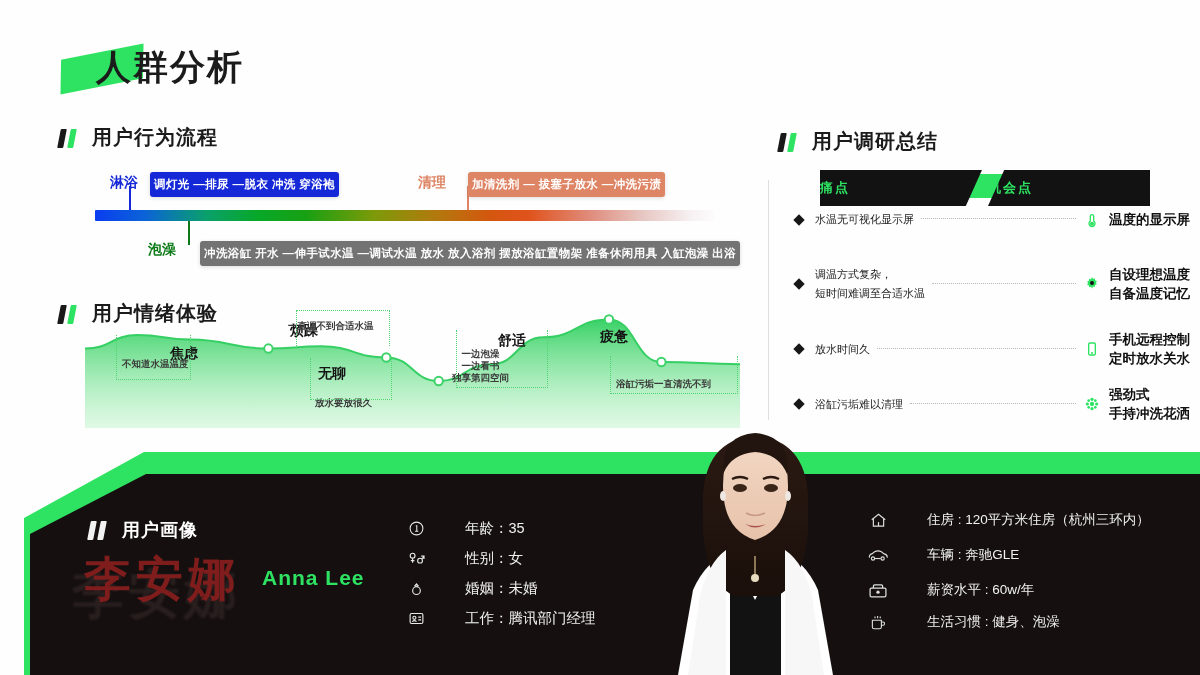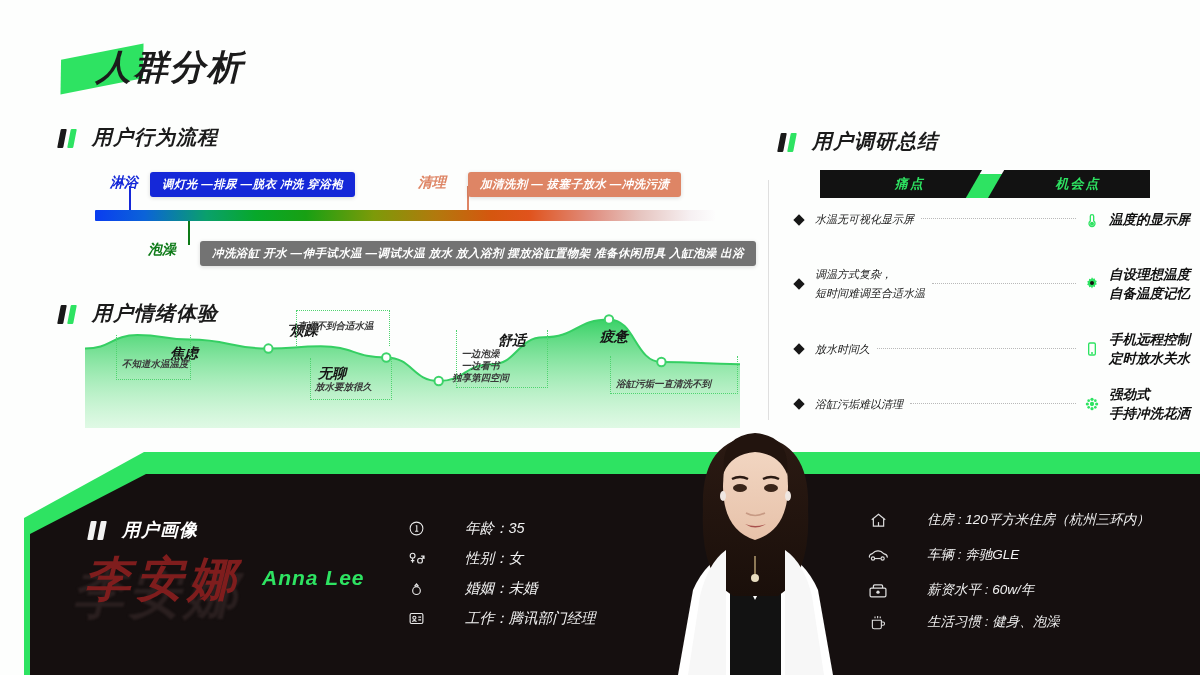--- a/index.html
+++ b/index.html
@@ -1,21 +1,21 @@
 <!DOCTYPE html>
 <html><head>
 <meta charset="utf-8">
 <style>
   * { box-sizing: border-box; margin:0; padding:0; }
   html,body { width:1200px; height:675px; overflow:hidden; }
   body {
     font-family: "Liberation Sans","DejaVu Sans",sans-serif;
     background:#ffffff; position:relative;
   }
-  .stage { position:absolute; inset:0; width:1200px; height:675px; background:#fdfefd; overflow:hidden;font-style:italic; }
+  .stage { position:absolute; inset:0; width:1200px; height:675px; background:#fdfefd; overflow:hidden; }
 
   
   .title-wrap { position:absolute; left:60px; top:44px; height:58px; }
   .title-shape {
     position:absolute; left:0; top:8px; width:84px; height:34px;
     background:#2ee362; transform: rotate(-11deg) skewX(-12deg);
   }
   .title-text {
     position:absolute; left:36px; top:0; font-size:35px; font-weight:700;
     color:#1b1b1b; letter-spacing:2px; white-space:nowrap;
@@ -33,39 +33,39 @@
   .sec-title.w { color:#ffffff; font-size:18px; }
 
   
   #flow { position:absolute; left:95px; top:210px; width:620px; height:11px;
     background:linear-gradient(to right,#0a3df0 0%,#0b63d8 8%,#0aa06b 18%,#07a82a 26%,#18a013 34%,#7d9a09 45%,#b2790d 55%,#d5560f 64%,#e0531c 70%,#e08d7e 80%,#e6c5c0 88%,#f6f0f2 96%,#fdfdfd 100%);
     border-radius:1px;
   }
   .tick { position:absolute; width:2px; }
 
   .flow-lbl { position:absolute; font-size:14px; font-weight:700; white-space:nowrap; }
-  .chipbox { position:absolute; border-radius:3px; padding:5px 12px; color:#fff;
+  .chipbox { position:absolute; border-radius:3px; padding:5px 4px; color:#fff;
      font-size:11.5px; font-weight:700; white-space:nowrap; letter-spacing:.4px;
      box-shadow:0 1px 4px rgba(0,0,0,.14); }
   .chipbox.blue { background:#1528d8; }
   .chipbox.orange { background:#de8565; }
   .chipbox.green { background:#737373; }
 
   
   #emochart { position:absolute; left:85px; top:300px; width:655px; height:128px; }
   .emo-main { position:absolute; font-size:14px; font-weight:700; color:#151515; white-space:nowrap; }
   .emo-sub { position:absolute; font-size:9.5px; font-weight:700; color:#3a3a3a; line-height:12px; white-space:nowrap; text-align:center;}
 
   
   #vdiv { position:absolute; left:768px; top:180px; width:1px; height:240px; background:#dfdfdf; }
 
   
   .pp-head { position:absolute; left:820px; top:170px; width:330px; height:26px; }
   .pp-shadow { position:absolute; left:4px; top:4px; width:326px; height:24px; background:#2ee362; }
-  .pp-cellL, .pp-cellR { position:absolute; top:0; height:28px; background:#121212; display:flex; align-items:center; justify-content:center;padding-left:18px;}
+  .pp-cellL, .pp-cellR { position:absolute; top:0; height:36px; background:#121212; display:flex; align-items:center; }
   .pp-cellL { left:0; width:162px; clip-path: polygon(0 0, 100% 0, 90% 100%, 0 100%); }
   .pp-cellR { left:168px; width:162px; clip-path: polygon(10% 0, 100% 0, 100% 100%, 0 100%); }
   .pp-cellL span,.pp-cellR span { color:#2ee362; font-size:13px; font-weight:700; letter-spacing:2px; }
 
   .prow { position:absolute; left:795px; width:395px; display:flex; align-items:center; }
   .diamond { width:8px; height:8px; background:#171717; transform:rotate(45deg); flex:none; margin-right:12px; }
   .ptext { font-size:11px; color:#1a1a1a; line-height:19px; white-space:nowrap; }
   .dots { flex:1; border-bottom:1.5px dotted #b9b9b9; margin:0 7px; position:relative; top:-1px; min-width:12px; }
   .oicon { width:18px; height:18px; flex:none; display:flex; align-items:center; justify-content:center; margin-right:8px; }
   .otext { font-size:13.5px; color:#111; font-weight:700; line-height:19px; white-space:nowrap; }
@@ -392,21 +392,21 @@
     <div class="emo-sub" style="left: 122px; top: 358px; text-align: center;">
       <div>不知道水温温度</div>
     </div>
     <div style="position: absolute; left: 116px; top: 335px; width: 75px; height: 45px; border-right: 1.5px dotted rgb(79, 212, 111); border-bottom: 1.5px dotted rgb(79, 212, 111); border-left: 1.5px dotted rgb(79, 212, 111); border-image: initial; border-top: none; pointer-events: none;"></div>
     <div class="emo-main" style="left: 290px; top: 322px;">烦躁</div>
     <div class="emo-sub" style="left: 288px; top: 320px; text-align: center;">
       <div>一直调不到合适水温</div>
     </div>
     <div style="position: absolute; left: 296px; top: 310px; width: 94px; height: 36px; border-top: 1.5px dotted rgb(79, 212, 111); border-right: 1.5px dotted rgb(79, 212, 111); border-left: 1.5px dotted rgb(79, 212, 111); border-image: initial; border-bottom: none; pointer-events: none;"></div>
     <div class="emo-main" style="left: 318px; top: 365px;">无聊</div>
-    <div class="emo-sub" style="left: 315px; top: 381px; text-align: right;">
+    <div class="emo-sub" style="left: 315px; top: 397px; text-align: right;">
       <div>放水要放很久</div>
     </div>
     <div style="position: absolute; left: 310px; top: 358px; width: 82px; height: 42px; border-right: 1.5px dotted rgb(79, 212, 111); border-bottom: 1.5px dotted rgb(79, 212, 111); border-left: 1.5px dotted rgb(79, 212, 111); border-image: initial; border-top: none; pointer-events: none;"></div>
     <div class="emo-main" style="left: 498px; top: 332px;">舒适</div>
     <div class="emo-sub" style="left: 452px; top: 348px; text-align: center;">
       <div>一边泡澡</div>
       <div>一边看书</div>
       <div>独享第四空间</div>
     </div>
     <div style="position: absolute; left: 456px; top: 330px; width: 92px; height: 58px; border-right: 1.5px dotted rgb(79, 212, 111); border-bottom: 1.5px dotted rgb(79, 212, 111); border-left: 1.5px dotted rgb(79, 212, 111); border-image: initial; border-top: none; pointer-events: none;"></div>

